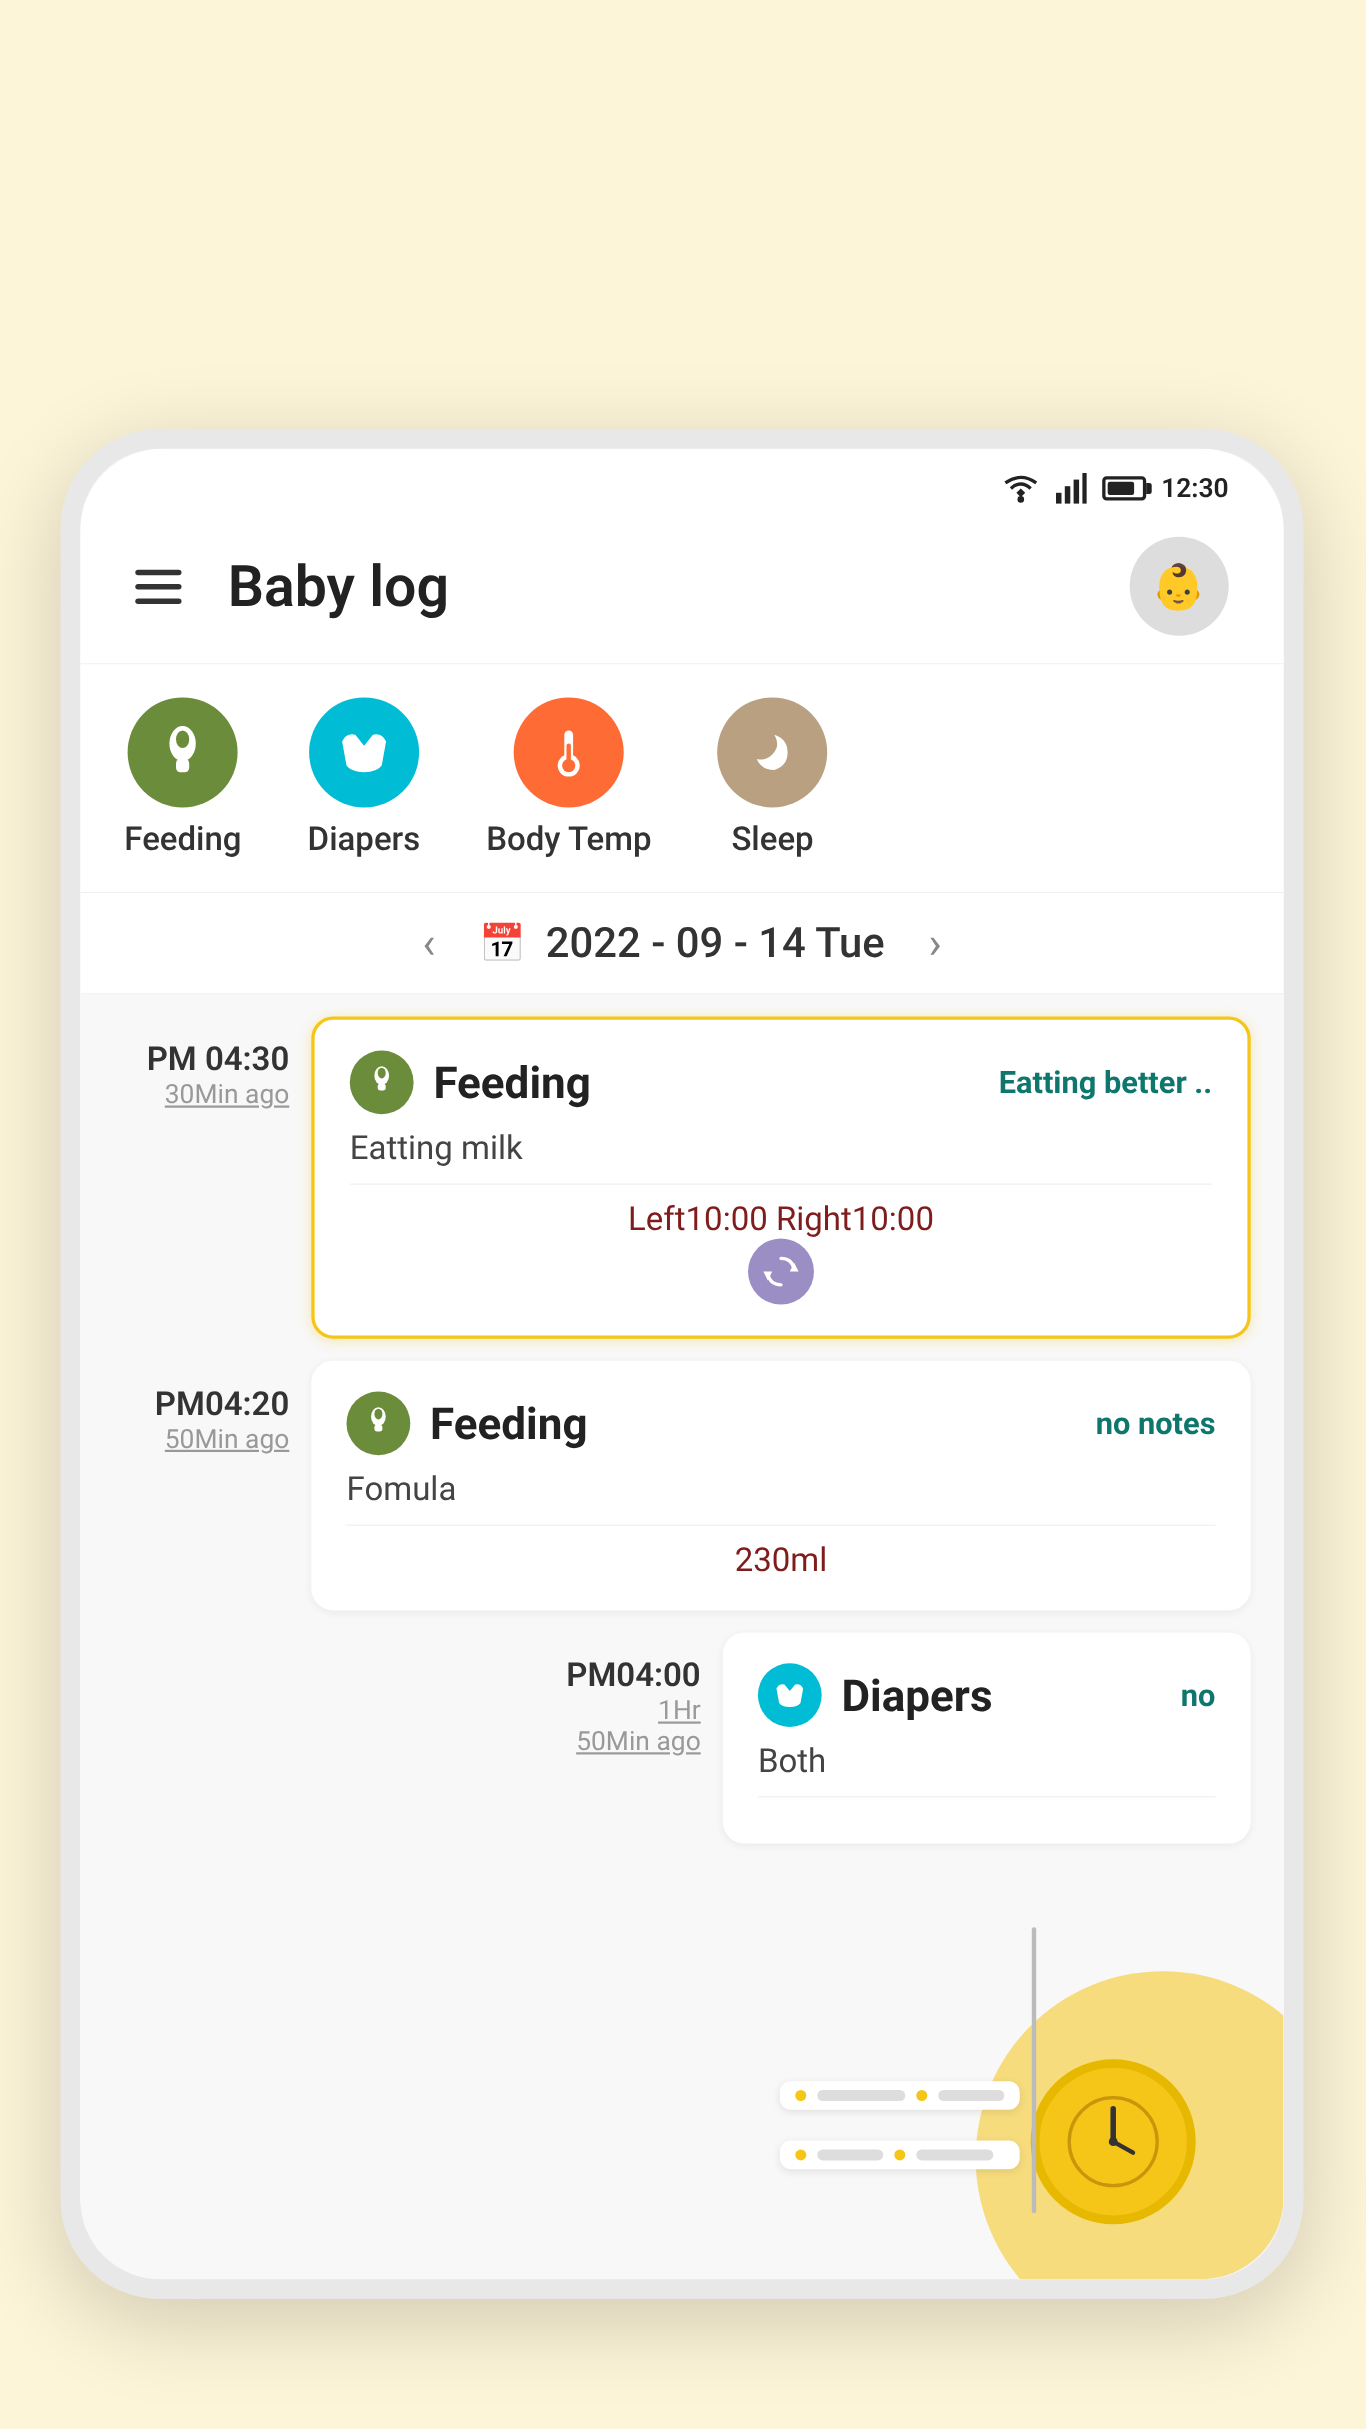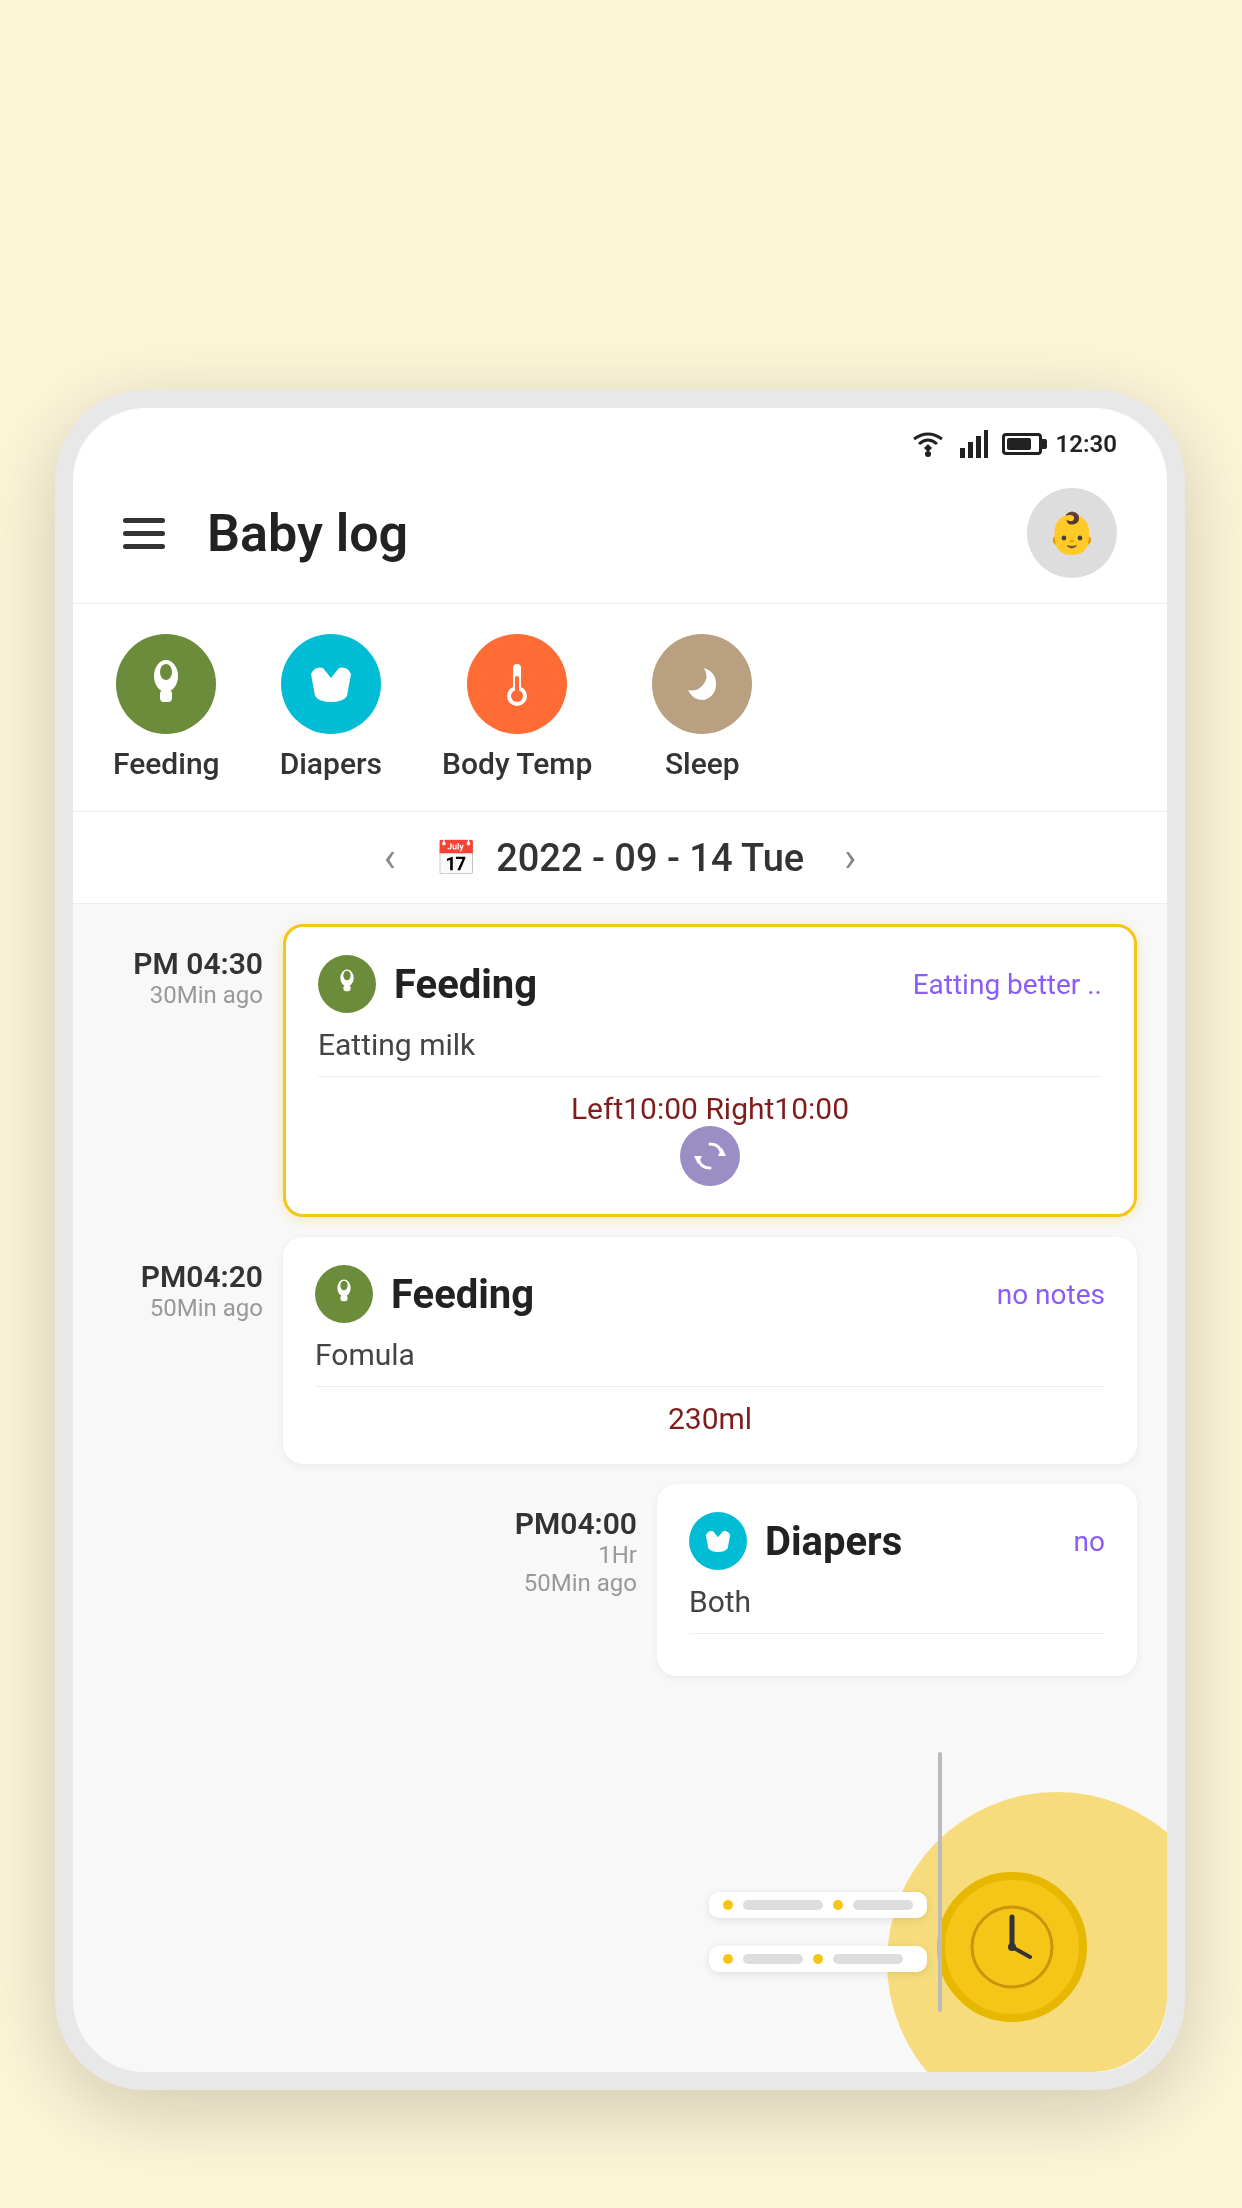--- a/index.html
+++ b/index.html
@@ -266,20 +266,21 @@
 
     .time-main {
       font-size: 30px;
       color: #333;
       font-weight: 600;
     }
 
     .time-ago {
       font-size: 24px;
       color: #999;
+      text-decoration: underline;
     }
 
     
     .activity-card {
       flex: 1;
       background: #fff;
       border-radius: 20px;
       padding: 28px 32px;
       box-shadow: 0 2px 8px rgba(0,0,0,0.06);
     }
@@ -321,21 +322,22 @@
     }
 
     .card-title {
       font-size: 40px;
       font-weight: 700;
       color: #222;
     }
 
     .card-note {
       font-size: 28px;
-      color: #8b5cf6;
+      color: #0f766e;
+      font-weight: bold;
     }
 
     .card-subtitle {
       font-size: 30px;
       color: #444;
       margin-bottom: 14px;
     }
 
     .card-divider {
       height: 1px;

